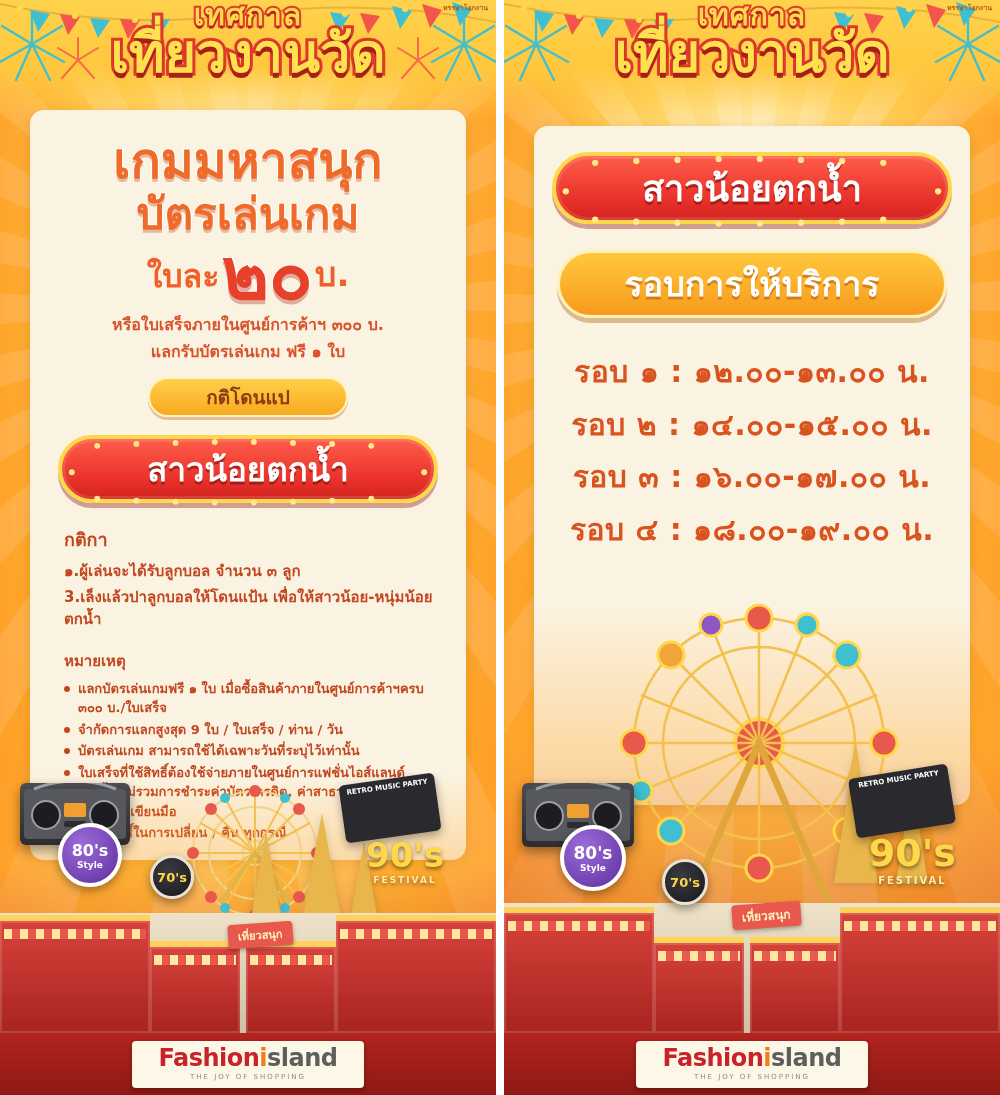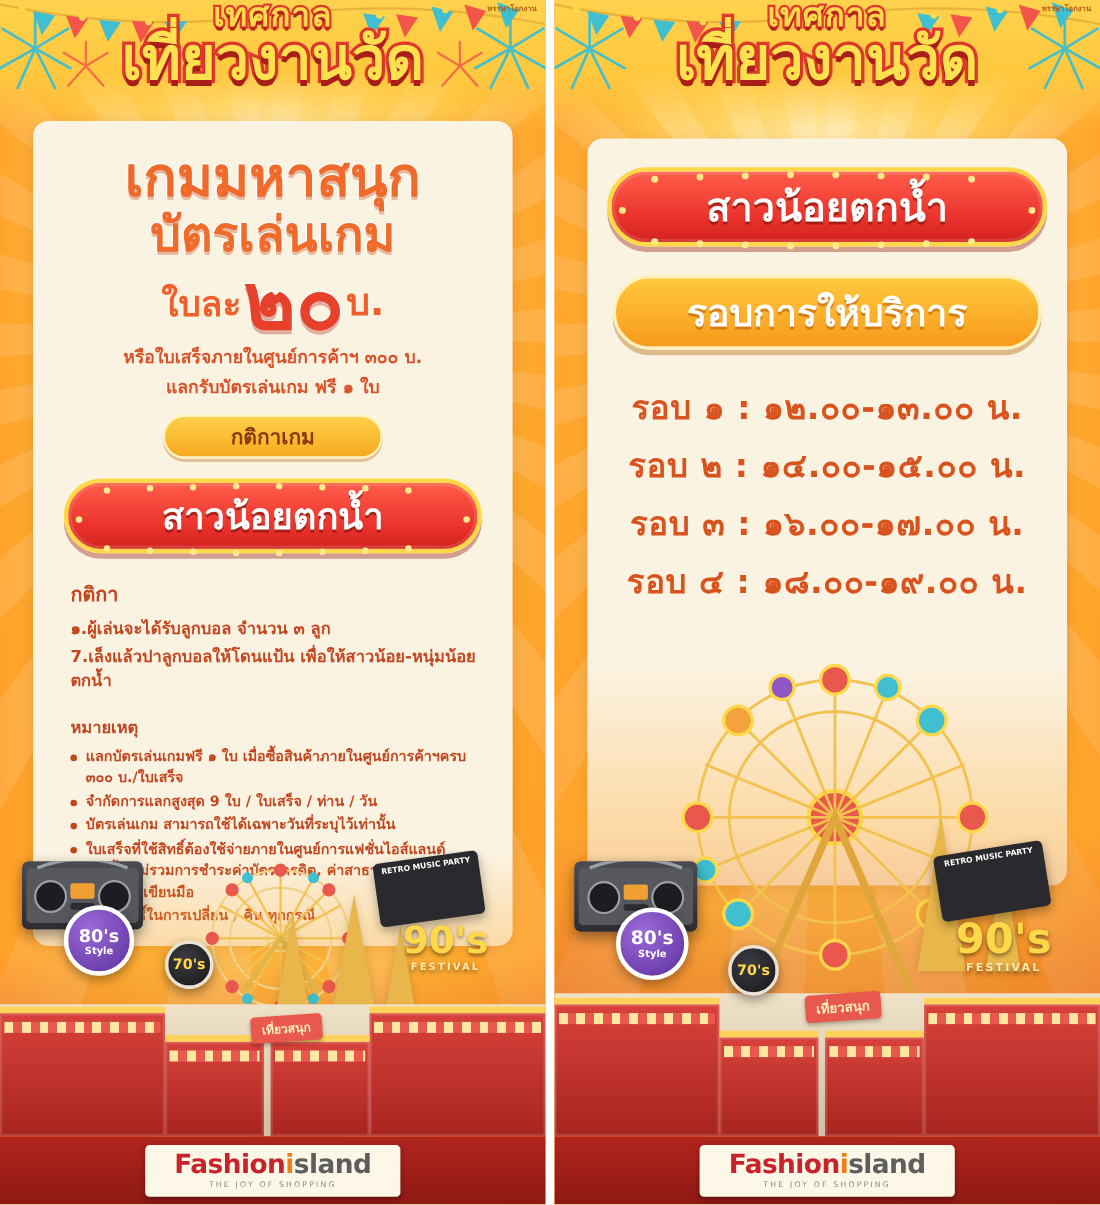--- a/index.html
+++ b/index.html
@@ -374,21 +374,21 @@
         <div class="hl-2">บัตรเล่นเกม</div>
         <div class="price-row">
           <span class="price-pre">ใบละ</span>
           <span class="price-num">๒๐</span>
           <span class="price-unit">บ.</span>
         </div>
         <div class="sub-line">หรือใบเสร็จภายในศูนย์การค้าฯ ๓๐๐ บ.</div>
         <div class="sub-line">แลกรับบัตรเล่นเกม  ฟรี ๑ ใบ</div>
       </div>
 
-      <div class="pill-yellow">กติกาเกม</div>
+      <div class="pill-yellow">กติโดนแป</div>
 
       <div class="pill-red small">
         <svg class="bulbs" viewBox="0 0 380 68">
           <g fill="#ffe98a">
             <circle cx="36" cy="7" r="3"></circle>
               <circle cx="76" cy="5" r="3"></circle>
               <circle cx="116" cy="4" r="3"></circle>
             <circle cx="156" cy="3" r="3"></circle>
               <circle cx="196" cy="3" r="3"></circle>
               <circle cx="236" cy="4" r="3"></circle>
@@ -405,21 +405,21 @@
             <circle cx="10" cy="34" r="3"></circle>
               <circle cx="370" cy="34" r="3"></circle>
           </g>
         </svg>
         <span>สาวน้อยตกน้ำ</span>
       </div>
 
       <div class="rules">
         <h4>กติกา</h4>
         <p>๑.ผู้เล่นจะได้รับลูกบอล จำนวน ๓ ลูก</p>
-        <p>7.เล็งแล้วปาลูกบอลให้โดนแป้น เพื่อให้สาวน้อย-หนุ่มน้อย ตกน้ำ</p>
+        <p>3.เล็งแล้วปาลูกบอลให้โดนแป้น เพื่อให้สาวน้อย-หนุ่มน้อย ตกน้ำ</p>
       </div>
 
       <div class="notes">
         <h4>หมายเหตุ</h4>
         <ul>
           <li>แลกบัตรเล่นเกมฟรี ๑ ใบ เมื่อซื้อสินค้าภายในศูนย์การค้าฯครบ ๓๐๐ บ./ใบเสร็จ</li>
           <li>จำกัดการแลกสูงสุด 9 ใบ / ใบเสร็จ / ท่าน / วัน</li>
           <li>บัตรเล่นเกม สามารถใช้ได้เฉพาะวันที่ระบุไว้เท่านั้น</li>
           <li>ใบเสร็จที่ใช้สิทธิ์ต้องใช้จ่ายภายในศูนย์การแฟชั่นไอส์แลนด์เท่านั้น ไม่รวมการชำระค่าบัตรเครดิต, ค่าสาธารณูปโภค และบิลเงินสดเขียนมือ</li>
           <li>สงวนสิทธิ์ในการเปลี่ยน / คืน ทุกกรณี</li>

